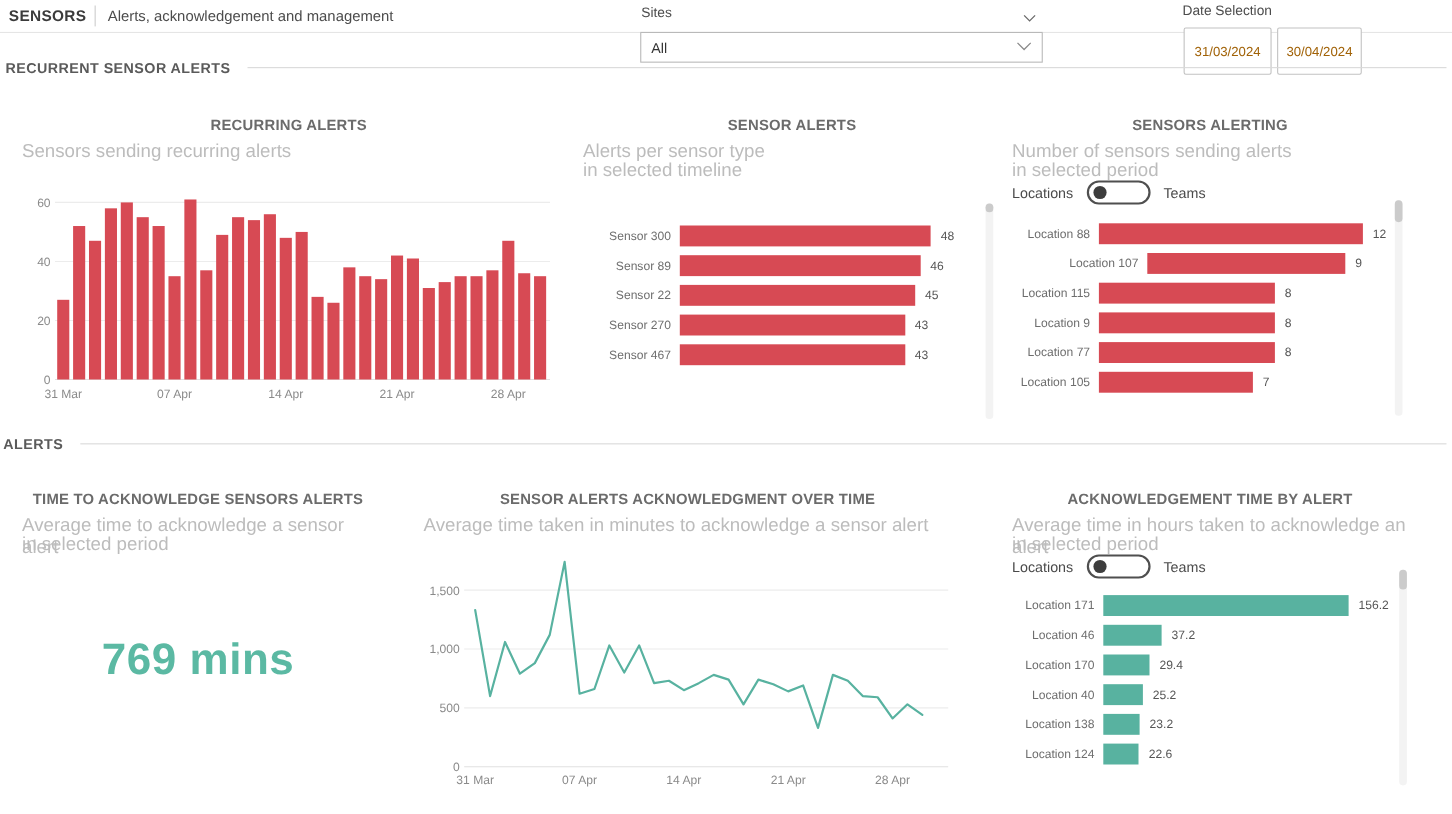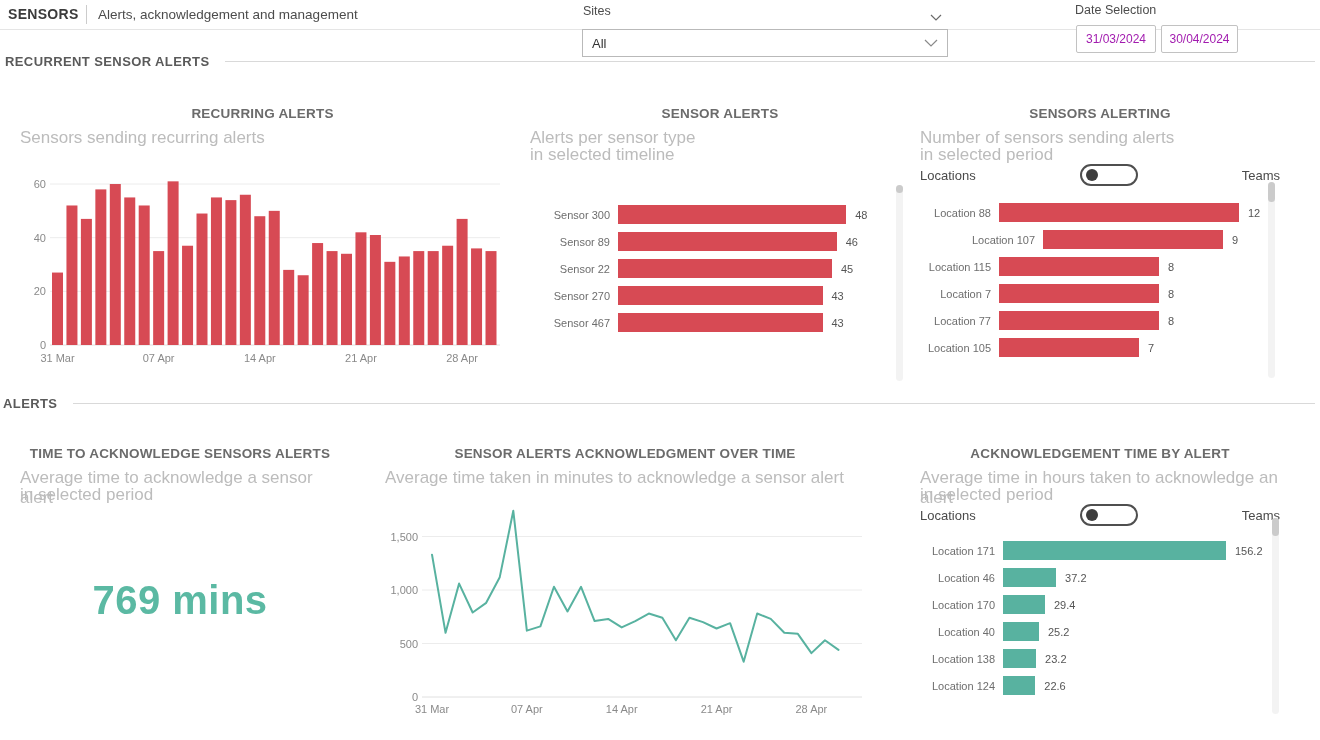--- a/index.html
+++ b/index.html
@@ -12,22 +12,22 @@
   .app-title { position:absolute; left:8px; top:6px; font-size:14px; font-weight:700; color:#3b3b3b; letter-spacing:.3px; }
   .title-divider { position:absolute; left:86px; top:5px; width:1px; height:19px; background:#cccccc; }
   .page-subtitle { position:absolute; left:98px; top:7px; font-size:13.5px; color:#4c4c4c; }
 
   .sites-label { position:absolute; left:583px; top:4px; font-size:12.5px; color:#4c4c4c; }
   .chev-top { position:absolute; left:930px; top:8px; }
   .sites-box { position:absolute; left:582px; top:29px; width:366px; height:28px; border:1px solid #b9b9b9; background:#fff; display:flex; align-items:center; justify-content:space-between; padding:0 9px; cursor:pointer; }
   .sites-value { font-size:13px; color:#333; }
 
   .date-label { position:absolute; left:1075px; top:3px; font-size:12.5px; color:#4c4c4c; }
-  .date-box { position:absolute; top:25px; height:28px; border:1px solid #c2c2c2; border-radius:2px; background:#fff;
-              display:flex; align-items:center; justify-content:center; font-size:12px; color:#a21caf; }
+  .date-box { position:absolute; top:25px; height:43px; border:1px solid #c2c2c2; border-radius:2px; background:#fff;
+              display:flex; align-items:center; justify-content:center; font-size:12px; color:#a16207; }
   .date-from { left:1076px; width:80px; }
   .date-to   { left:1161px; width:77px; }
 
   
   .section-row { position:absolute; display:flex; align-items:center; gap:16px; }
   .section-title { font-size:13px; font-weight:600; color:#5a5a5a; letter-spacing:.4px; white-space:nowrap; }
   .section-rule { flex:1; height:1px; background:#d9d9d9; }
   #section-recurrent { left:5px; top:54px; width:1310px; }
   #section-alerts { left:3px; top:396px; width:1312px; }
 
@@ -47,21 +47,21 @@
   svg text.tick { font-size:11px; fill:#8a8a8a; font-family:"Liberation Sans", sans-serif; }
 
   
   .hbar-rows { position:absolute; left:0; width:100%; }
   .hbar-row { display:flex; align-items:center; height:19px; margin-bottom:8px; }
   .hbar-label { text-align:right; font-size:11px; color:#6e6e6e; flex:none; white-space:nowrap; }
   .hbar-bar { height:19px; flex:none; margin-left:8px; }
   .hbar-val { margin-left:9px; font-size:11px; color:#555; }
 
   
-  .toggle-row { position:absolute; left:0; top:64px; width:100%; display:flex; align-items:center; justify-content:space-between; gap:12px; }
+  .toggle-row { position:absolute; left:0; top:64px; width:100%; display:flex; align-items:center; justify-content:flex-start; gap:12px; }
   .toggle-label { font-size:13px; color:#4a4a4a; }
   .toggle-pill { position:relative; width:58px; height:22px; border:2.5px solid #4f4f4f; border-radius:12px; background:#fff; cursor:pointer; flex:none; }
   .toggle-knob { position:absolute; left:4px; top:2.5px; width:12.5px; height:12.5px; border-radius:50%; background:#3d3d3d; }
 
   
   .vscroll { position:absolute; width:7px; background:#f3f3f3; border-radius:4px; }
   .vscroll .thumb { width:7px; background:#cbcbcb; border-radius:4px; }
 
   
   .kpi-value { position:absolute; left:0; top:138px; width:100%; text-align:center; font-size:40px; font-weight:600; letter-spacing:.5px; }
@@ -211,21 +211,21 @@
         <span class="hbar-label" style="width: 71px; margin-left: 44px;">Location 107</span>
         <div class="hbar-bar" style="width: 180px; background: rgb(215, 74, 84);"></div>
         <span class="hbar-val">9</span>
       </div>
       <div class="hbar-row">
         <span class="hbar-label" style="width: 71px;">Location 115</span>
         <div class="hbar-bar" style="width: 160px; background: rgb(215, 74, 84);"></div>
         <span class="hbar-val">8</span>
       </div>
       <div class="hbar-row">
-        <span class="hbar-label" style="width: 71px;">Location 7</span>
+        <span class="hbar-label" style="width: 71px;">Location 9</span>
         <div class="hbar-bar" style="width: 160px; background: rgb(215, 74, 84);"></div>
         <span class="hbar-val">8</span>
       </div>
       <div class="hbar-row">
         <span class="hbar-label" style="width: 71px;">Location 77</span>
         <div class="hbar-bar" style="width: 160px; background: rgb(215, 74, 84);"></div>
         <span class="hbar-val">8</span>
       </div>
       <div class="hbar-row">
         <span class="hbar-label" style="width: 71px;">Location 105</span>

